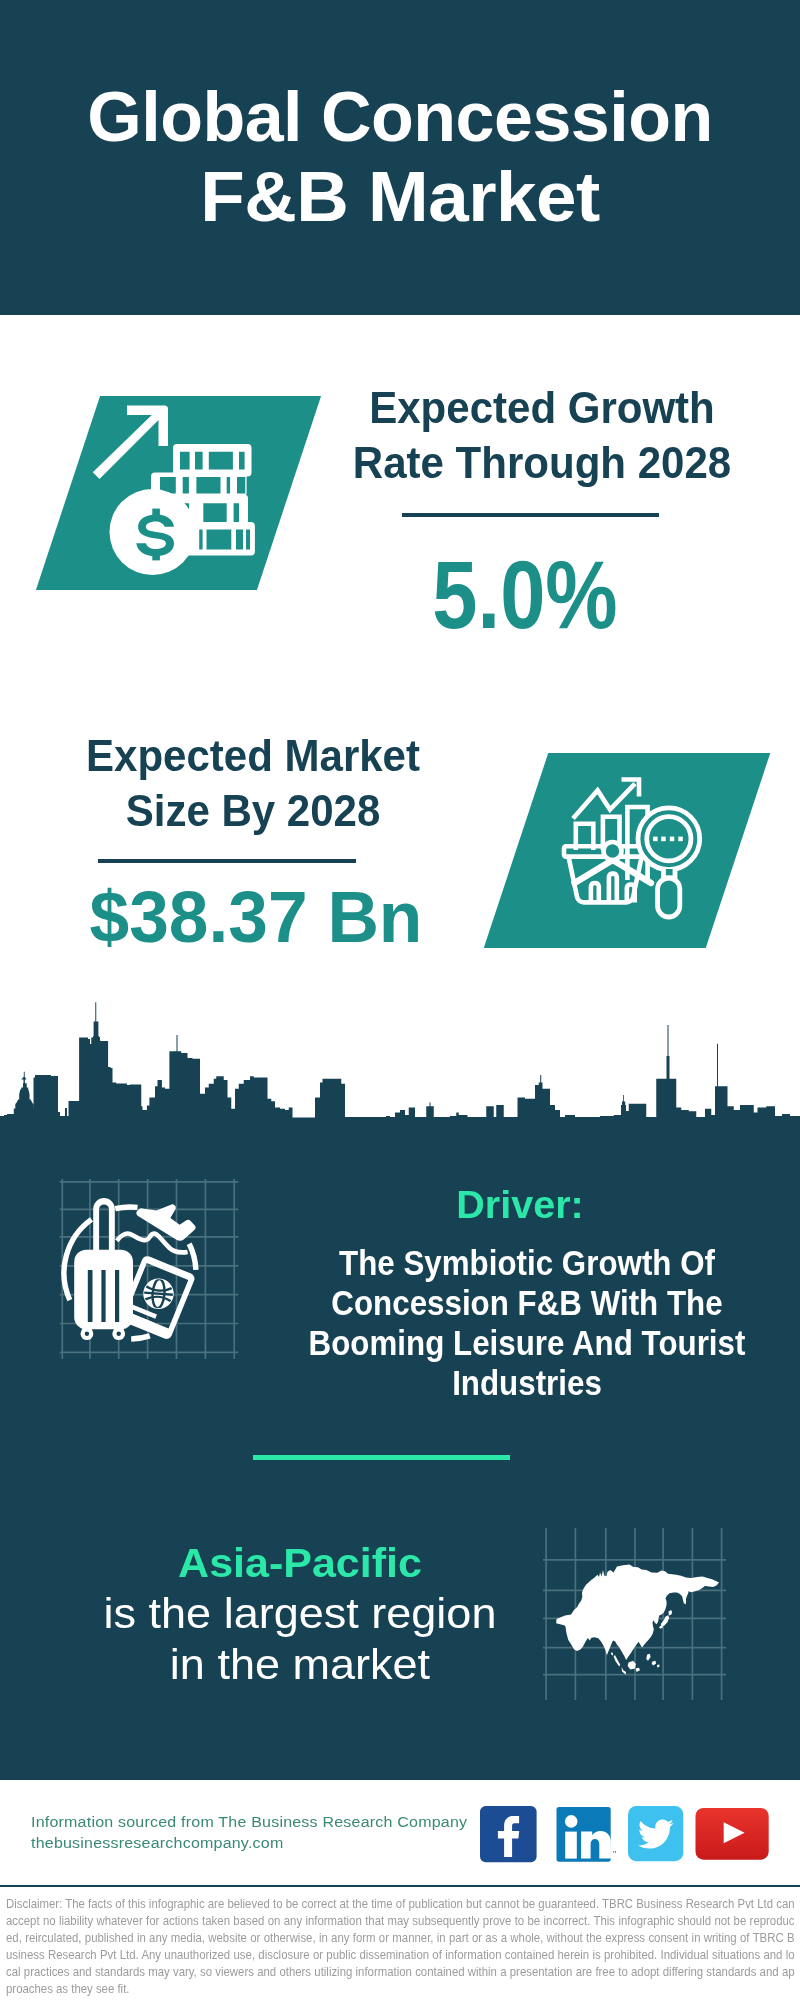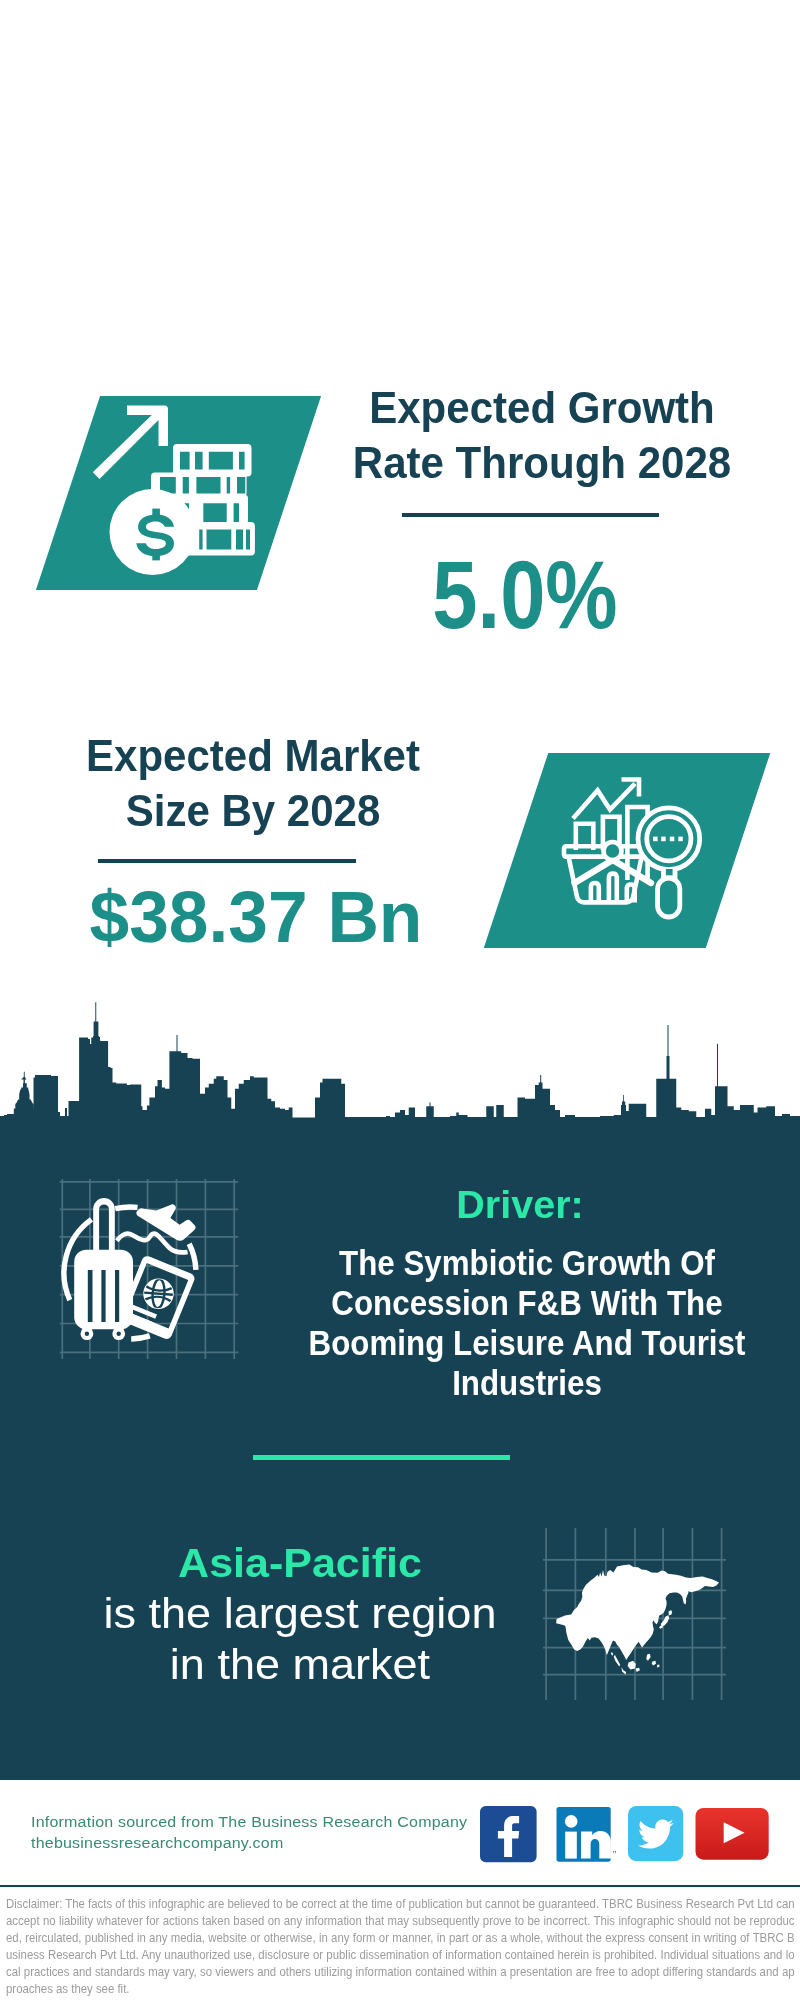--- a/index.html
+++ b/index.html
@@ -25,20 +25,26 @@
   .driver-label{position:absolute;color:#2BE8A8;font-weight:bold;font-size:38px;line-height:1;text-align:center;transform:scaleX(1.04);transform-origin:center top;}
   .driver-text{position:absolute;color:#fff;font-weight:bold;font-size:35px;line-height:40px;text-align:center;transform:scaleX(0.895);transform-origin:center top;}
   .green-rule{position:absolute;height:4.5px;background:#2BE8A8;}
   .region-head{position:absolute;color:#2BE8A8;font-weight:bold;font-size:40px;line-height:1;text-align:center;transform:scaleX(1.075);transform-origin:center top;}
   .region-text{position:absolute;color:#fff;font-weight:normal;font-size:42px;line-height:50.7px;text-align:center;transform:scaleX(1.072);transform-origin:center top;}
 </style>
 </head>
 <body>
 
 <div class="page">
+  <div class="header">
+    <h1>
+      <span>Global Concession</span><br>
+      <span style="display:inline-block;transform:scaleX(1.04);">F&amp;B Market</span>
+    </h1>
+  </div>
 
   <div class="pgram" style="left:68px;top:396px;width:221px;height:194px;"></div>
   <div class="iconwrap" style="left:90px;top:400px;width:180px;height:180px;">
     <svg viewBox="90 400 180 180" width="180" height="180" fill="none" xmlns="http://www.w3.org/2000/svg">
       <g fill="#ffffff">
         <path d="M127 405.5 L164.5 405.5 A3.5 3.5 0 0 1 168 409 L168 446 L158.5 446 L158.5 420 L99.5 479 L92.8 472.3 L151.8 415 L127 415 Z"></path>
       </g>
       <g fill="#ffffff" fill-rule="evenodd">
 
         <path d="M177 444 h70.5 a4 4 0 0 1 4 4 v24.4 a4 4 0 0 1 -4 4 h-70.5 a4 4 0 0 1 -4 -4 v-24.4 a4 4 0 0 1 4 -4 z

